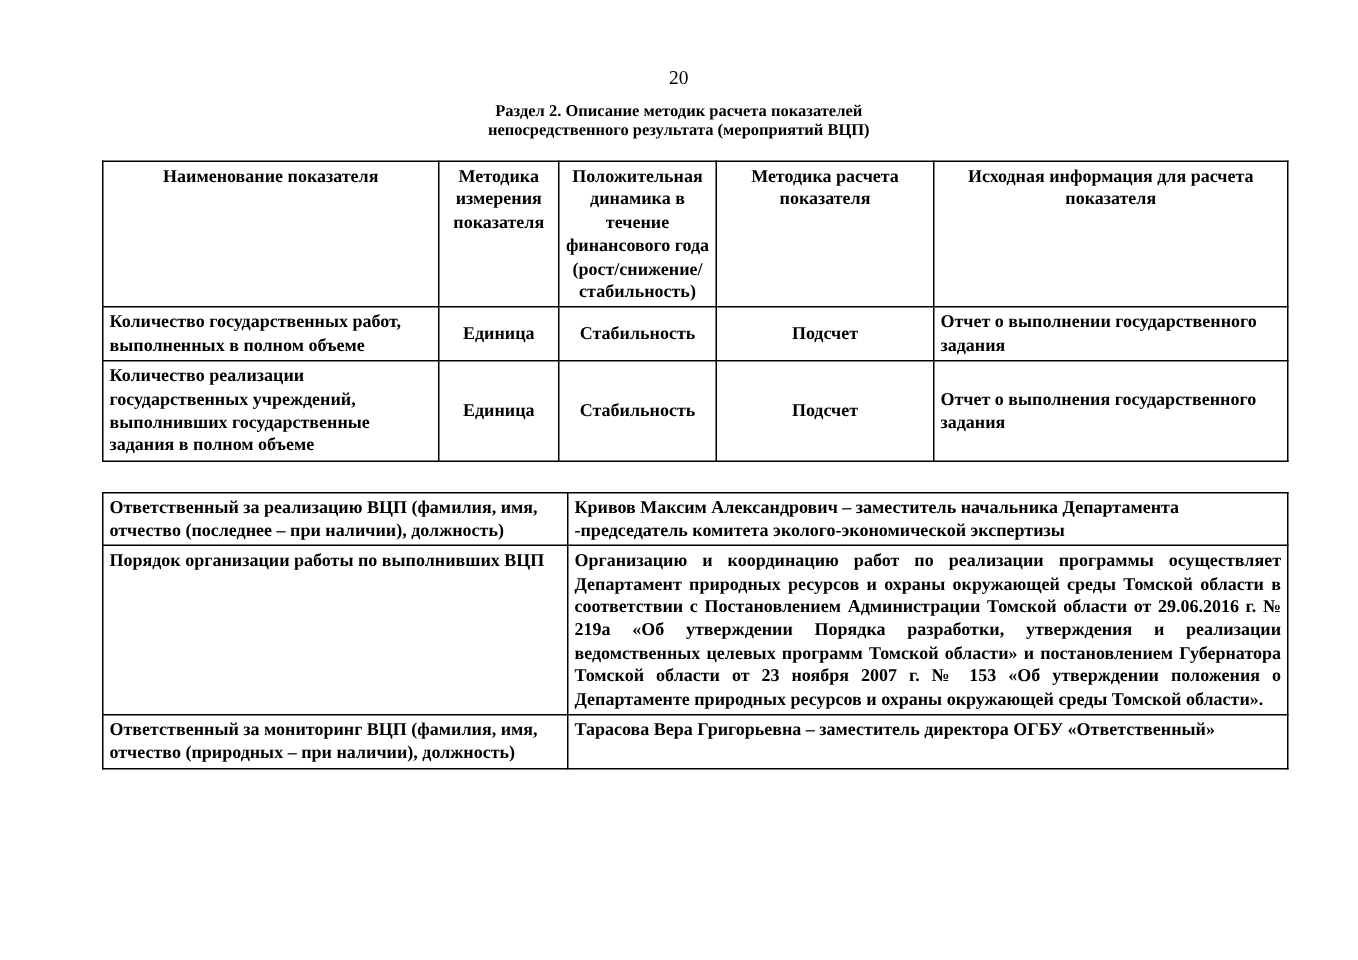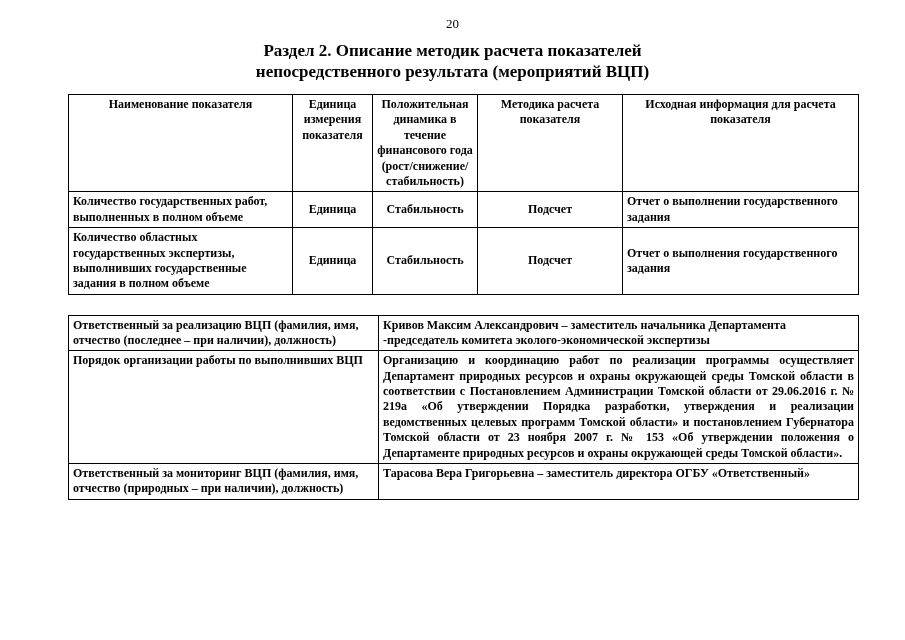--- a/index.html
+++ b/index.html
@@ -12,31 +12,31 @@
     height: 640px;
     font-family: "Liberation Serif", "DejaVu Serif", serif;
     color: #000;
     overflow: hidden;
   }
   .page {
     position: relative;
     width: 905px;
     height: 640px;
     box-sizing: border-box;
-    padding-top: 16px;
+    padding-top: 44px;
   }
   .page-number {
     text-align: center;
     font-size: 13px;
     line-height: 1.2;
   }
   .section-title {
     text-align: center;
     font-weight: bold;
-    font-size: 17px;
+    font-size: 11px;
     line-height: 1.25;
     margin-top: 8px;
   }
   .section-title .line { display: block; }
   table {
     border-collapse: collapse;
     table-layout: fixed;
     margin-left: 68px;
     width: 790px;
   }
@@ -89,34 +89,34 @@
     <colgroup>
       <col style="width:224px">
       <col style="width:80px">
       <col style="width:105px">
       <col style="width:145px">
       <col style="width:236px">
     </colgroup>
     <tbody>
       <tr class="hdr">
         <th>Наименование показателя</th>
-        <th>Единица измерения показателя</th>
+        <th>Методика измерения показателя</th>
         <th>Положительная динамика в течение финансового года (рост/снижение/ стабильность)</th>
         <th>Методика расчета показателя</th>
         <th>Исходная информация для расчета показателя</th>
       </tr>
       <tr class="r1">
         <td class="c-left">Количество государственных работ, выполненных в полном объеме</td>
         <td class="c-center">Единица</td>
         <td class="c-center">Стабильность</td>
         <td class="c-center">Подсчет</td>
         <td class="c-left">Отчет о выполнении государственного задания</td>
       </tr>
       <tr class="r2">
-        <td class="c-left">Количество областных государственных экспертизы, выполнивших государственные задания в полном объеме</td>
+        <td class="c-left">Количество реализации государственных учреждений, выполнивших государственные задания в полном объеме</td>
         <td class="c-center">Единица</td>
         <td class="c-center">Стабильность</td>
         <td class="c-center">Подсчет</td>
         <td class="c-left">Отчет о выполнения государственного задания</td>
       </tr>
     </tbody>
   </table>
 
 
   <table class="t2">

